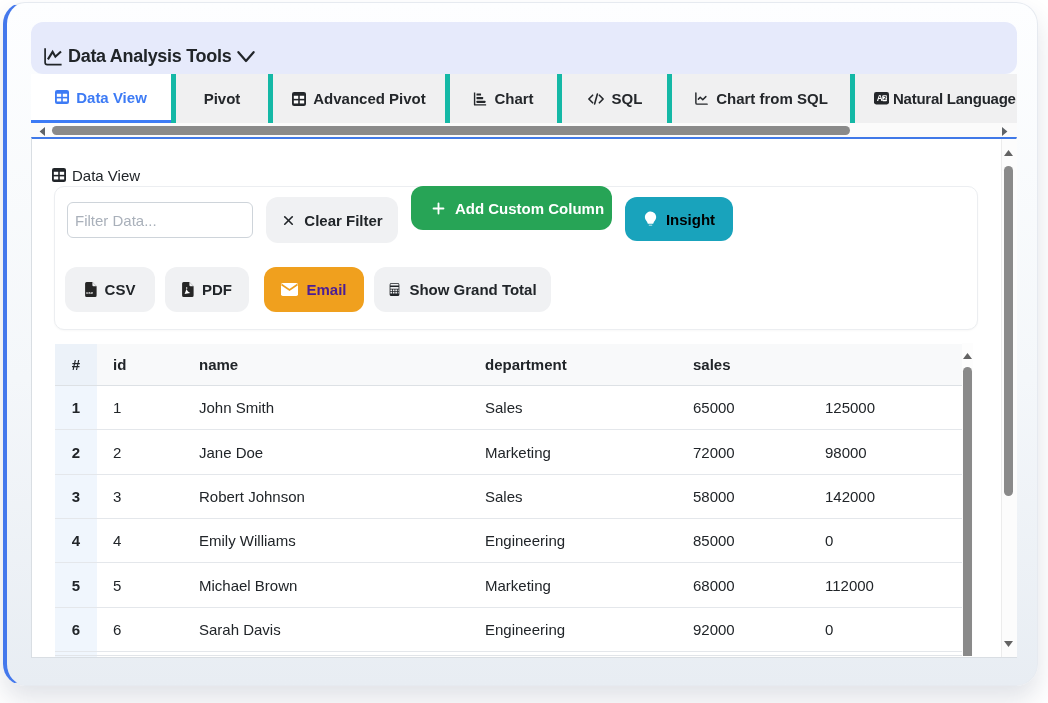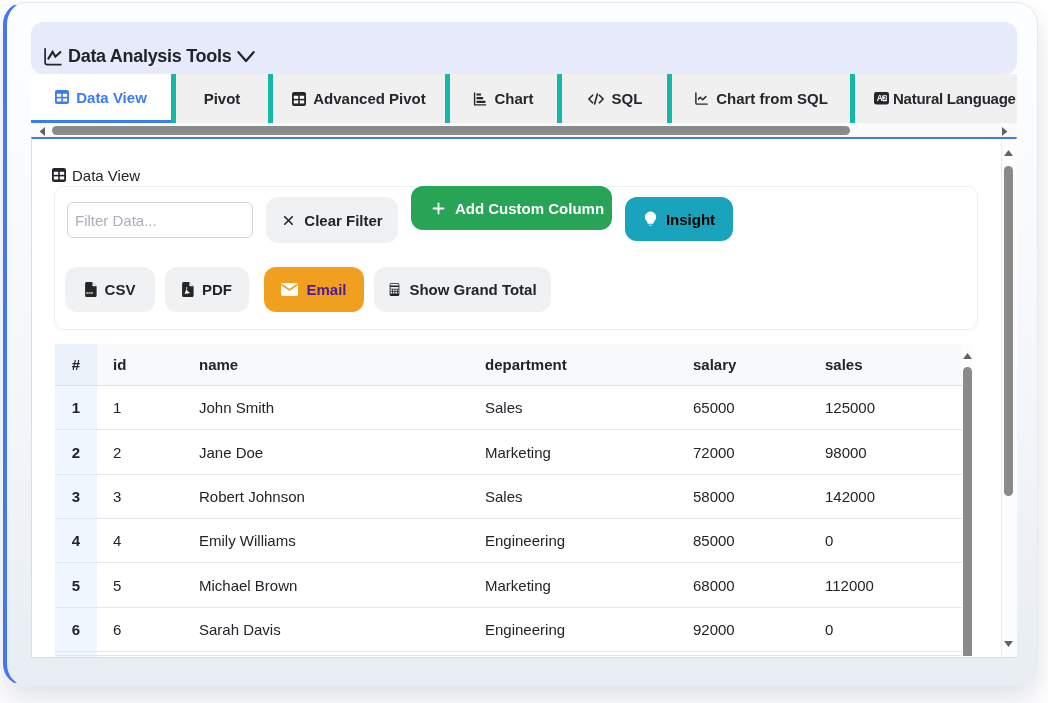--- a/index.html
+++ b/index.html
@@ -220,21 +220,20 @@
       </svg>
     <span>Show Grand Total</span>
   </div>
 
   <div id="twrap" class="abs">
     <div class="trow" id="thead-row">
         <div class="c0">#</div>
         <div class="c1">id</div>
         <div class="c2">name</div>
         <div class="c3">department</div>
-        <div class="c4">salary</div>
         <div class="c5">sales</div>
       </div>
     <div class="trow" style="top:42px; height:44px;">
         <div class="c0">1</div>
         <div class="c1">1</div>
         <div class="c2">John Smith</div>
         <div class="c3">Sales</div>
         <div class="c4">65000</div>
         <div class="c5">125000</div>
       </div>

